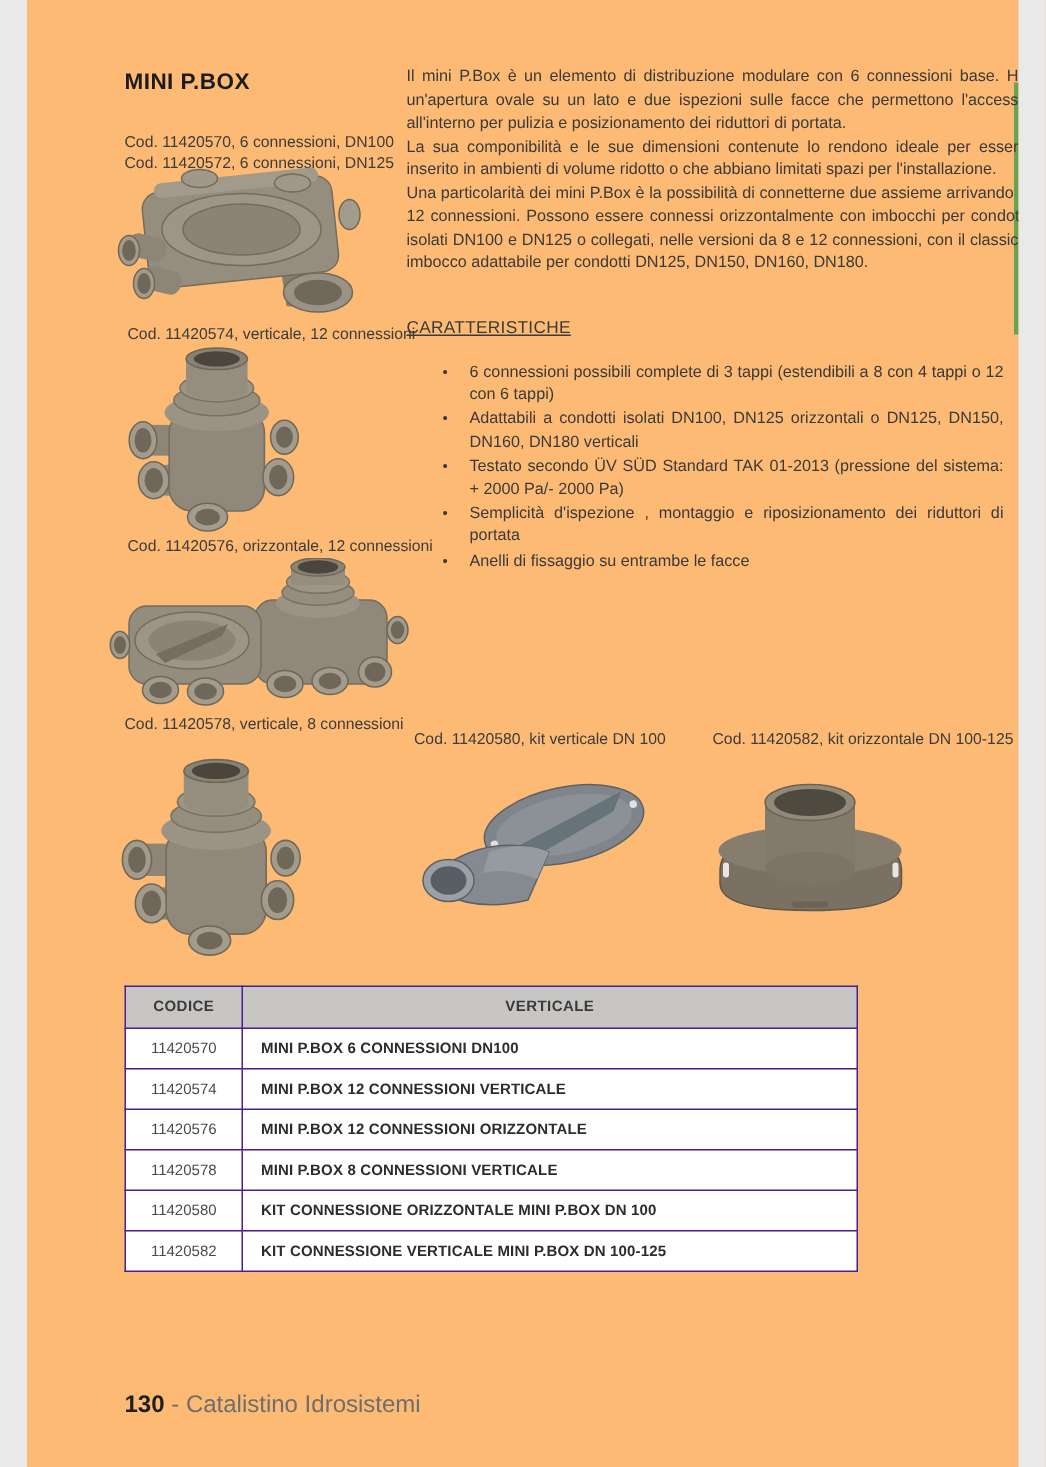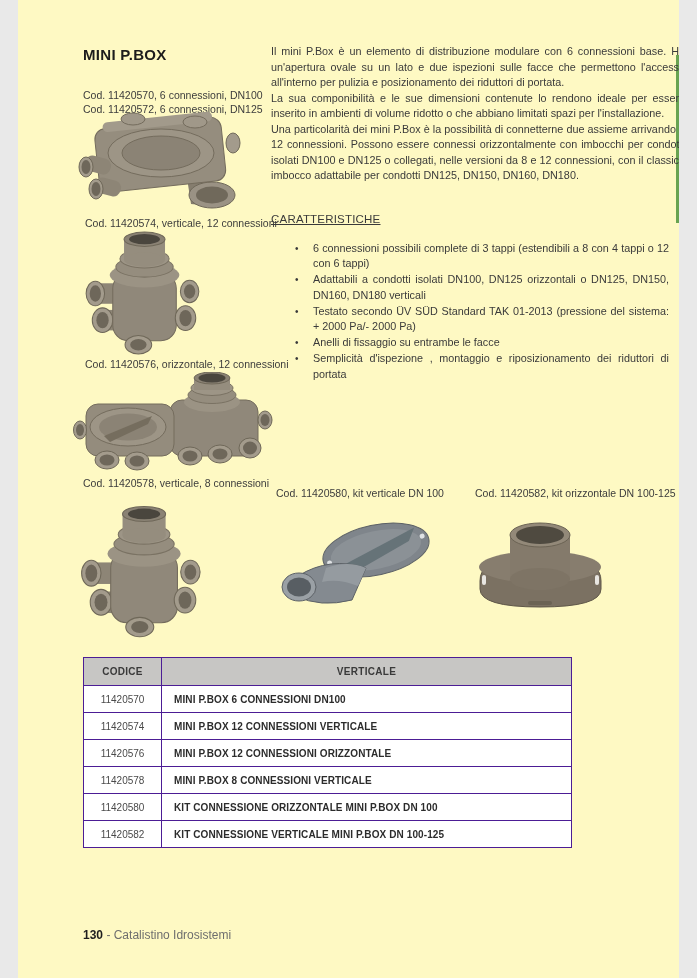--- a/index.html
+++ b/index.html
@@ -1,17 +1,17 @@
 <!DOCTYPE html>
 <html><head>
 <meta charset="utf-8">
 <style>
   html,body { margin:0; padding:0; background:#e9e9e9; }
   .page {
-    position:relative; width:661px; height:978px; background:#fef9c3;
+    position:relative; width:661px; height:978px; background:#fdba74;
     margin:0 auto; overflow:hidden;
     font-family:"Liberation Sans", sans-serif; color:#3e3e3e;
   }
   .abs { position:absolute; }
 
   .accent-stripe { right:0; top:55px; width:3px; height:168px; background:#68a351; }
 
   .page-title { left:65px; top:46px; font-size:15px; font-weight:bold; color:#1c1c1c; letter-spacing:.3px; }
 
   .small-caption { font-size:10.5px; line-height:14px; color:#3c3c3c; }
@@ -37,21 +37,21 @@
   .items-table th, .items-table td { border:1px solid #4c1d95; font-size:10px; }
   .items-table th {
     background:#c7c6c4; color:#3a3a3a; font-weight:bold; height:25px;
     text-align:center; letter-spacing:.3px;
   }
   .items-table td { height:24px; background:#fff; }
   .col-code { width:78px; }
   .cell-code { text-align:center; color:#4a4a4a; font-weight:normal; }
   .cell-article { text-align:left; padding-left:12px; font-weight:bold; color:#2c2c2c; letter-spacing:.1px; }
 
-  .footer { left:65px; top:928px; font-size:12px; color:#6e6e6e; }
+  .footer { left:65px; top:928px; font-size:16px; color:#6e6e6e; }
   .footer b { color:#1e1e1e; }
 </style>
 </head>
 <body>
 
 <div class="page">
 
   <div class="abs accent-stripe"></div>
 
   <div class="abs page-title">MINI P.BOX</div>
@@ -207,22 +207,22 @@
     <p>La sua componibilità e le sue dimensioni contenute lo rendono ideale per essere inserito in ambienti di volume ridotto o che abbiano limitati spazi per l'installazione.</p>
     <p>Una particolarità dei mini P.Box è la possibilità di connetterne due assieme arrivando a 12 connessioni. Possono essere connessi orizzontalmente con imbocchi per condotti isolati DN100 e DN125 o collegati, nelle versioni da 8 e 12 connessioni, con il classico imbocco adattabile per condotti DN125, DN150, DN160, DN180.</p>
   </div>
 
   <div class="abs right-col features">
     <div class="features-heading">CARATTERISTICHE</div>
     <ul>
       <li>6 connessioni possibili complete di 3 tappi (estendibili a 8 con 4 tappi o 12 con 6 tappi)</li>
       <li>Adattabili a condotti isolati DN100, DN125 orizzontali o DN125, DN150, DN160, DN180 verticali</li>
       <li>Testato secondo ÜV SÜD Standard TAK 01-2013 (pressione del sistema: + 2000 Pa/- 2000 Pa)</li>
+      <li>Semplicità d'ispezione , montaggio e riposizionamento dei riduttori di portata</li>
       <li>Anelli di fissaggio su entrambe le facce</li>
-      <li>Semplicità d'ispezione , montaggio e riposizionamento dei riduttori di portata</li>
     </ul>
   </div>
 
   <table class="abs items-table">
     <colgroup>
         <col class="col-code">
         <col>
       </colgroup>
     <thead>
       <tr>

